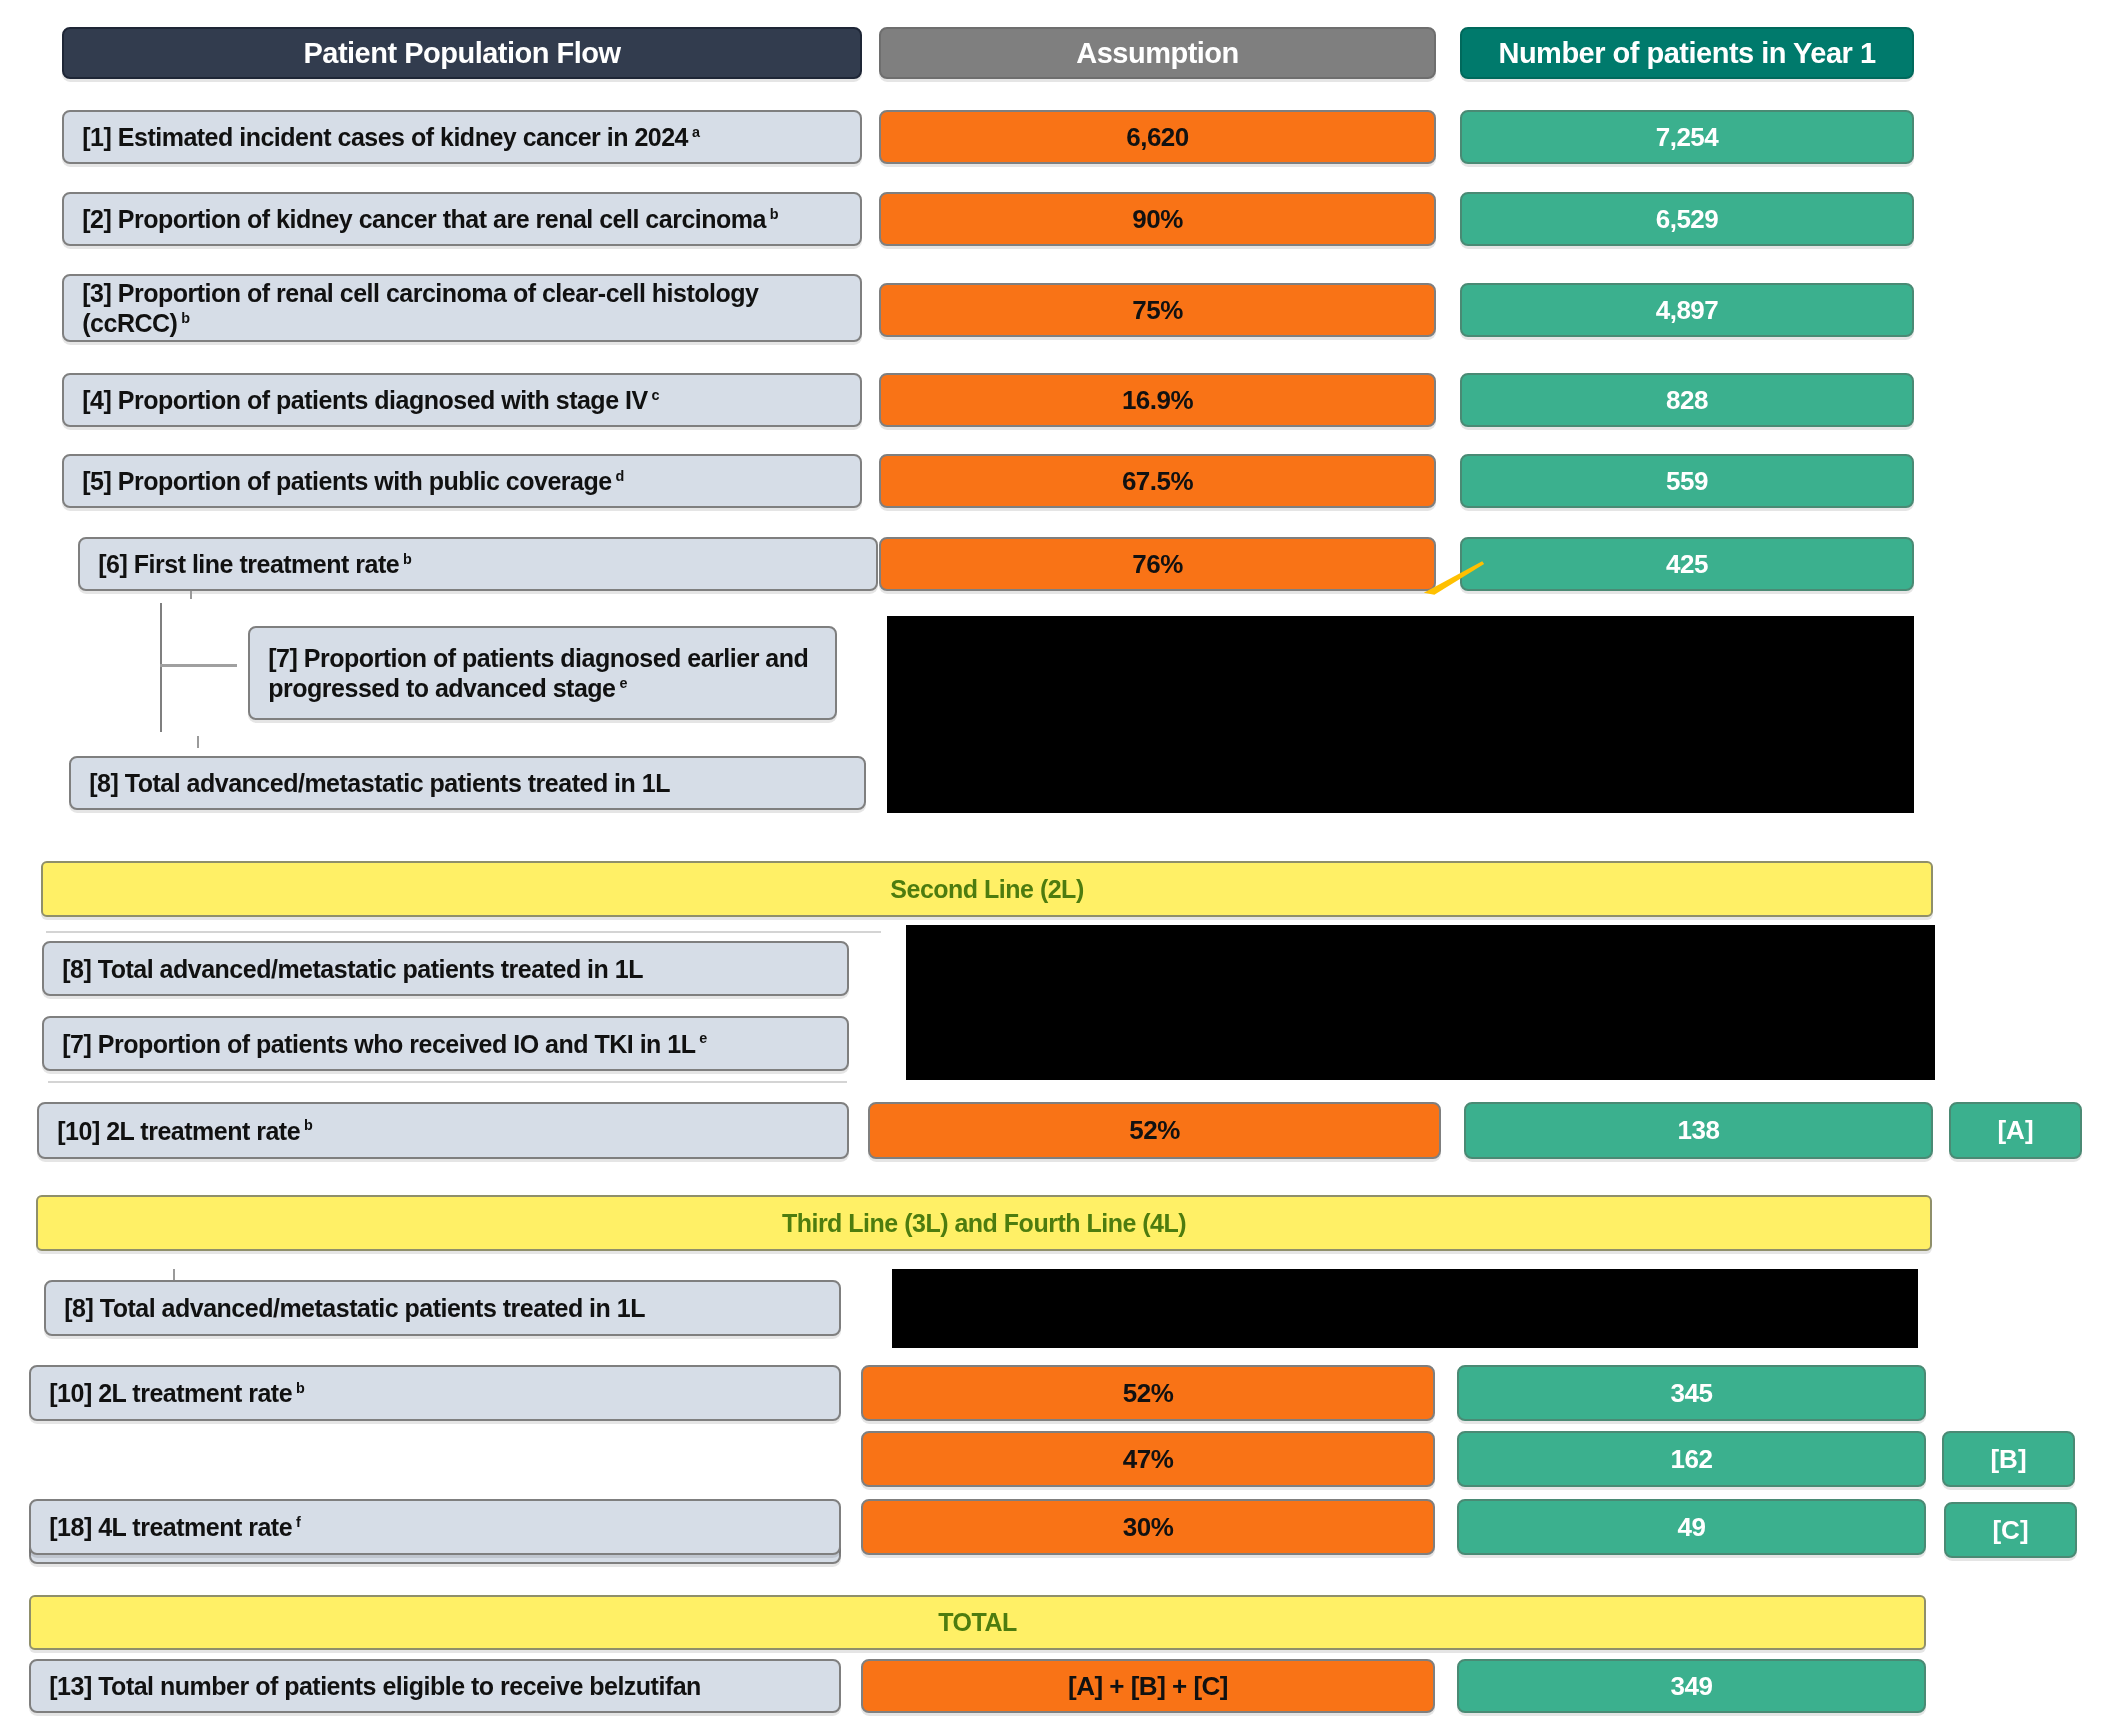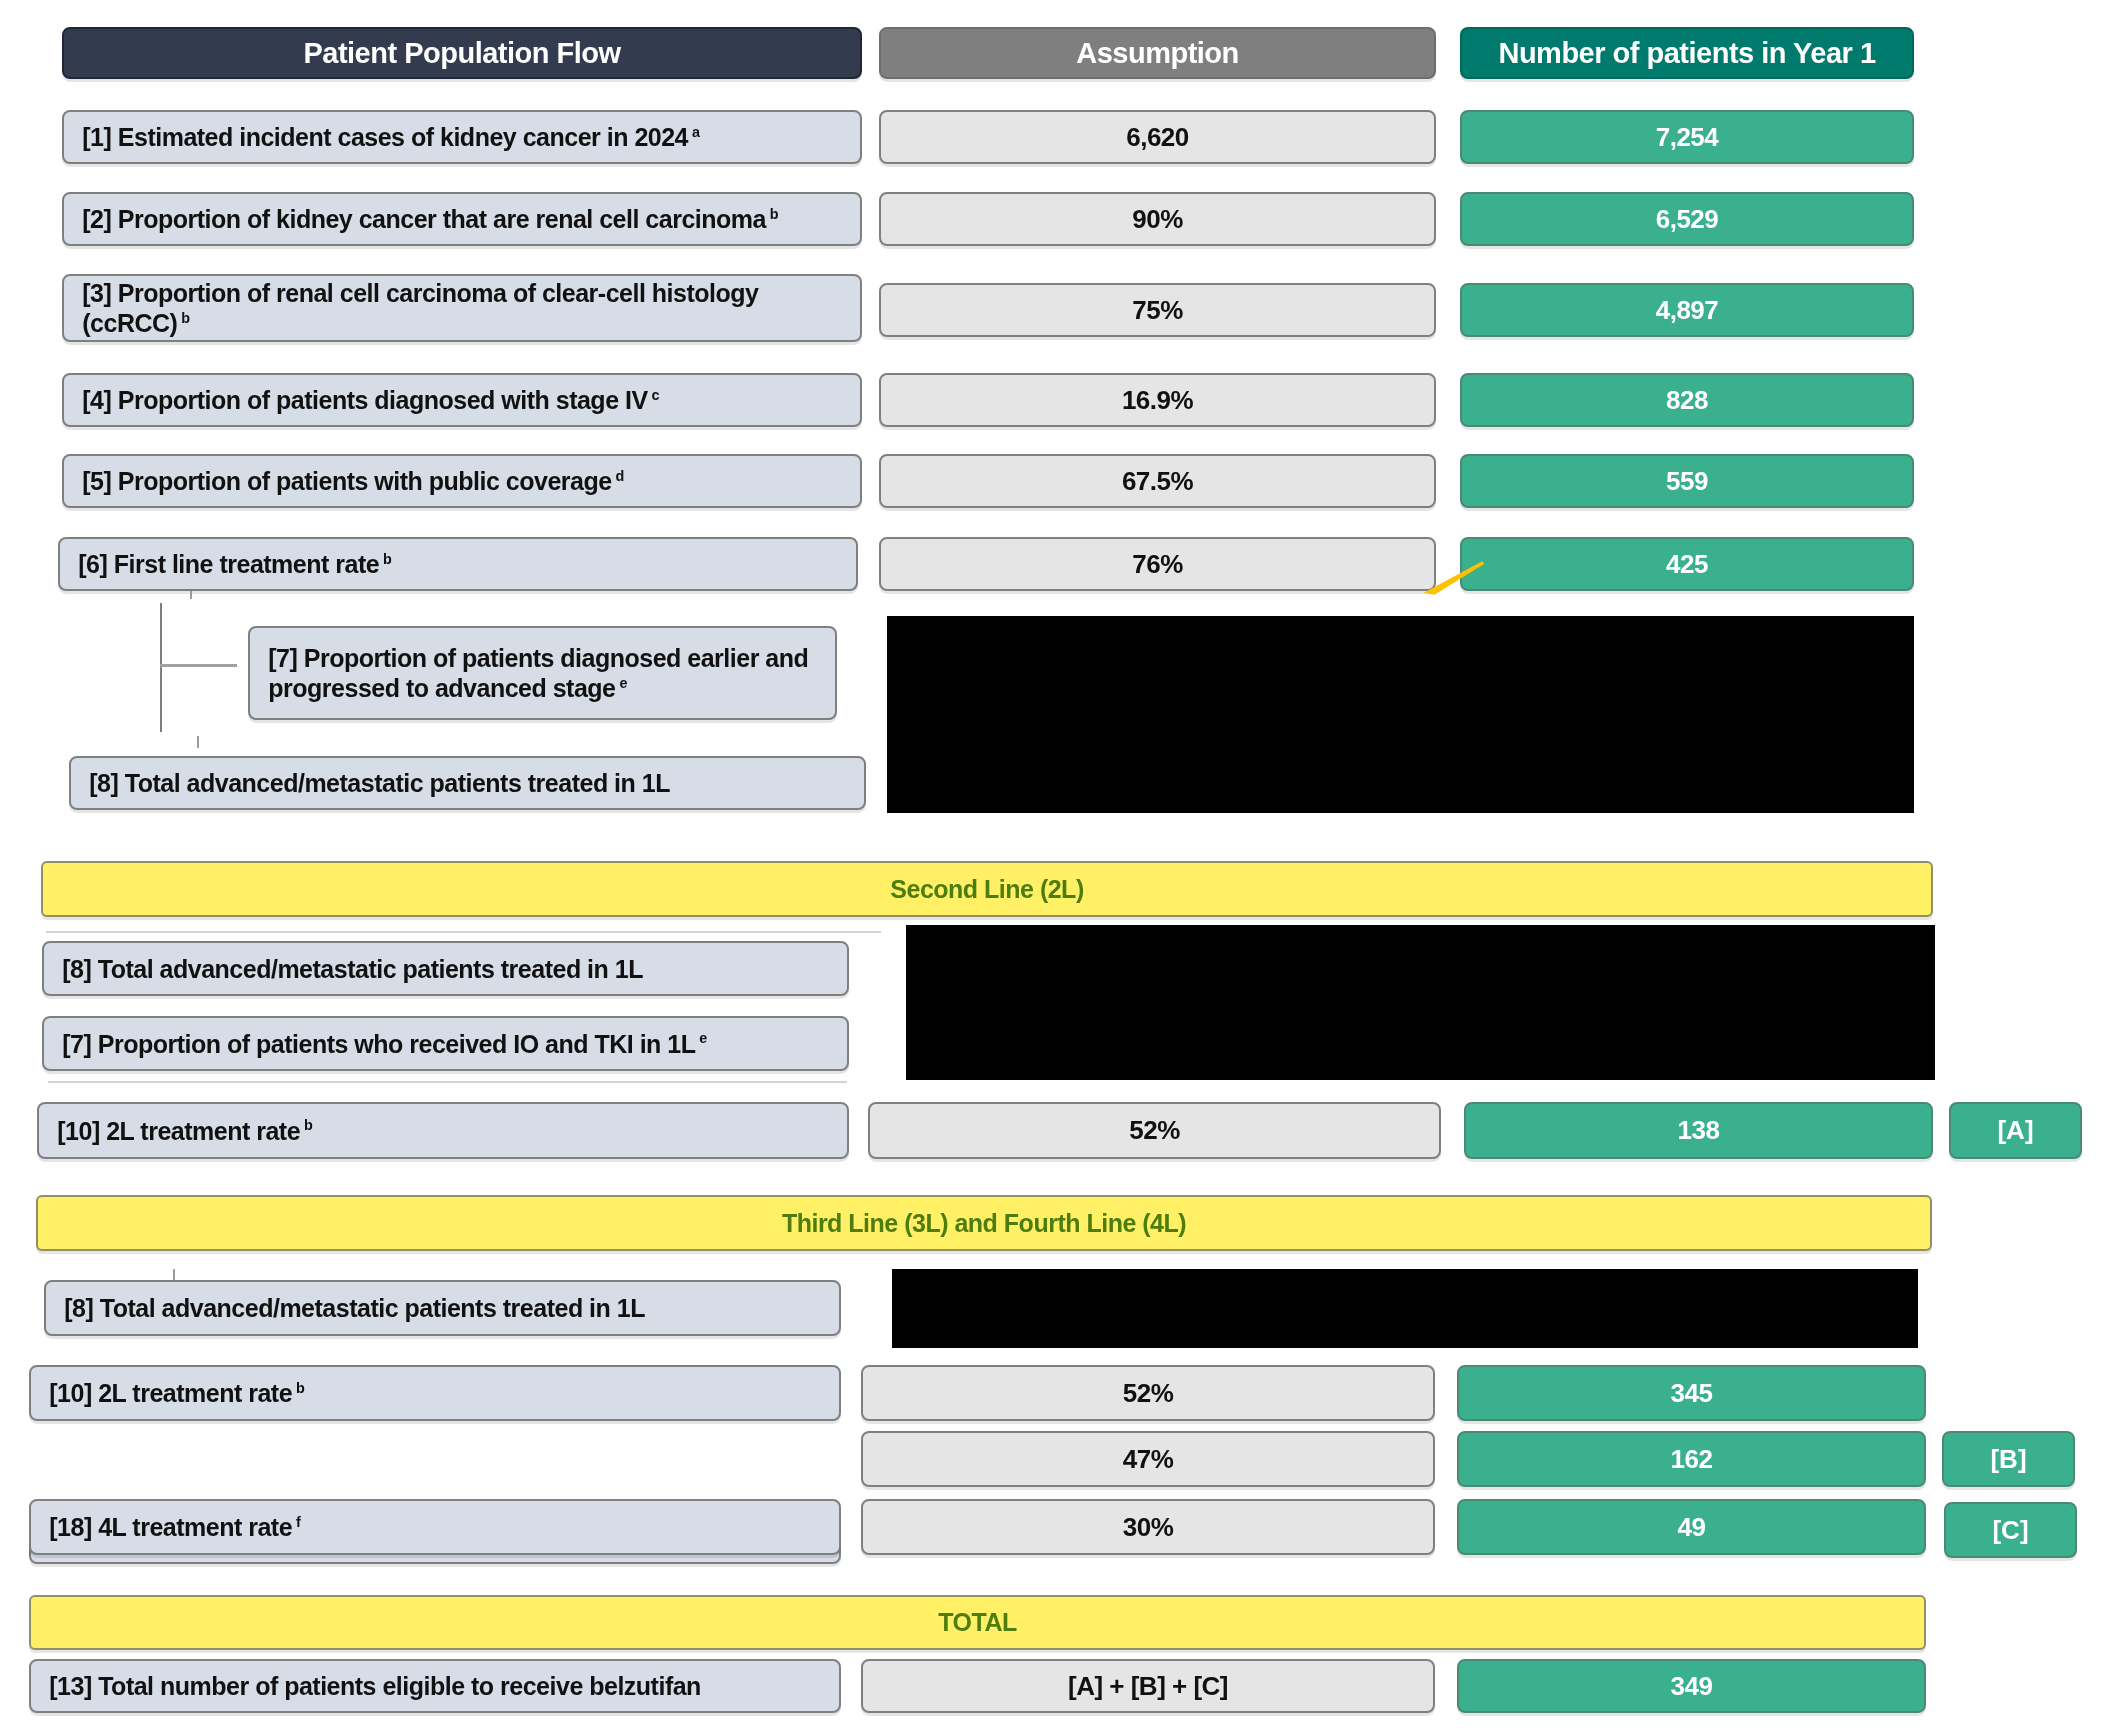--- a/index.html
+++ b/index.html
@@ -7,21 +7,21 @@
          font-family:"Liberation Sans", "DejaVu Sans", sans-serif; }
   .box { position:absolute; box-sizing:border-box; border-radius:8px;
          border:2.4px solid #7f7f7f; display:flex; align-items:center;
          box-shadow: 0 2.9px 0 rgba(0,0,0,0.10); }
   .hdr { justify-content:center; color:#ffffff; font-size:29px; font-weight:bold; letter-spacing:-0.5px; }
   .hdr-flow { background:#323c4e; border-color:#1e2636; }
   .hdr-assump { background:#7f7f7f; border-color:#6e6e6e; }
   .hdr-num { background:#007a6c; border-color:#00695c; }
   .lbl { background:#d6dde7; color:#111; font-size:25px; font-weight:bold; padding:0 18.3px;
          letter-spacing:-0.5px; line-height:30px; }
-  .assump { background:#e5e5e5; justify-content:center; color:#111; font-size:26px; font-weight:bold; letter-spacing:-0.5px; }
+  .assump { background:#f97316; justify-content:center; color:#111; font-size:26px; font-weight:bold; letter-spacing:-0.5px; }
   .num { background:#3bb08e; border-color:#4a8a74; justify-content:center; color:#ffffff;
          font-size:26px; font-weight:bold; letter-spacing:-0.5px; }
   .tag { background:#3bb08e; border-color:#4a8a74; justify-content:center; color:#ffffff;
          font-size:26px; font-weight:bold; }
   .band { background:#fff066; border-color:#8f8f6a; justify-content:center; color:#4d7c0f;
           font-size:25px; font-weight:bold; letter-spacing:-0.5px; border-radius:5.8px; }
   .redact { position:absolute; background:#000000; }
   .line { position:absolute; background:#7f7f7f; }
   .sep { position:absolute; background:#d4d4d4; height:2.4px; }
   sup { font-size:14.4px; vertical-align:super; line-height:0; margin-left:3.9px; font-weight:bold; }
@@ -82,21 +82,21 @@
 <div class="box lbl" style="left:62px; top:454px; width:800px; height:54px;">
   <span><span>[5] Proportion of patients with public coverage</span><sup>d</sup></span>
 </div>
 <div class="box assump" style="left:879px; top:454px; width:557px; height:54px;">
   <span>67.5%</span>
 </div>
 <div class="box num" style="left:1460px; top:454px; width:454px; height:54px;">
   <span>559</span>
 </div>
 
-<div class="box lbl" style="left:58px; top:537px; width:800px; height:54px;">
+<div class="box lbl" style="left:78px; top:537px; width:800px; height:54px;">
   <span><span>[6] First line treatment rate</span><sup>b</sup></span>
 </div>
 <div class="box assump" style="left:879px; top:537px; width:557px; height:54px;">
   <span>76%</span>
 </div>
 <div class="box num" style="left:1460px; top:537px; width:454px; height:54px;">
   <span>425</span>
 </div>
 
 <svg style="position:absolute; left:1420px; top:558px; width:67px; height:39px;" viewBox="0 0 140 80">

